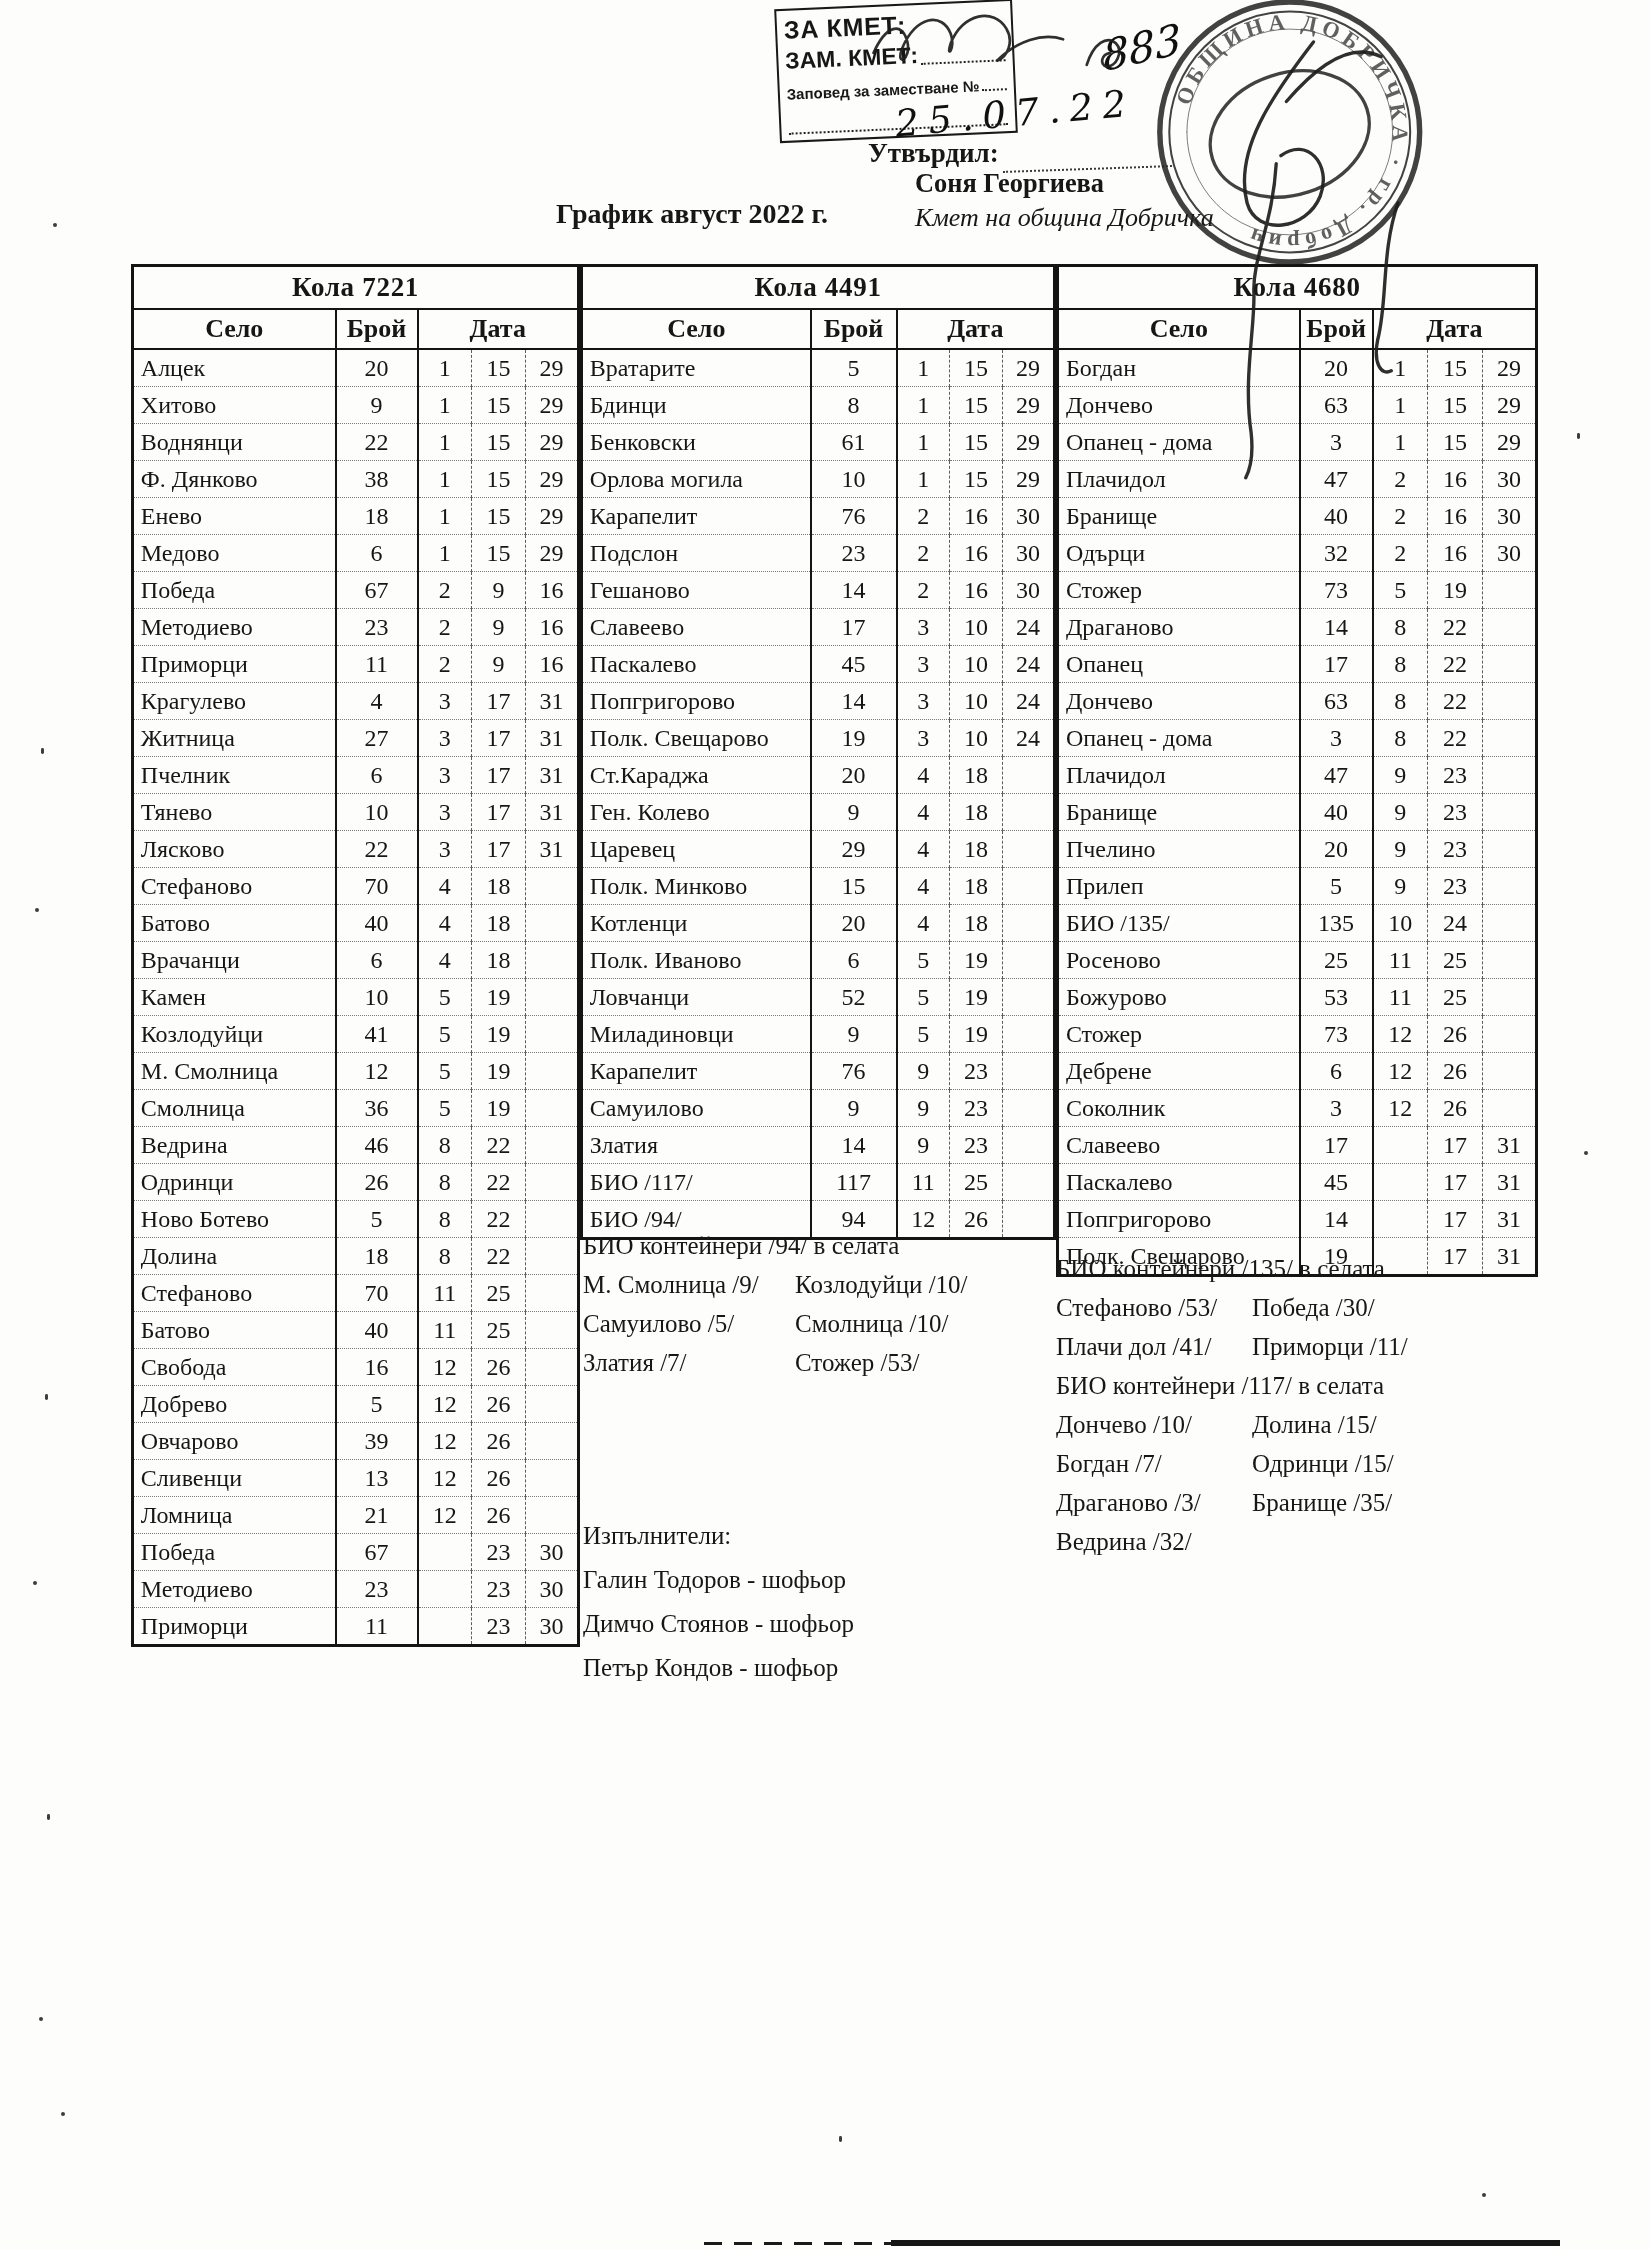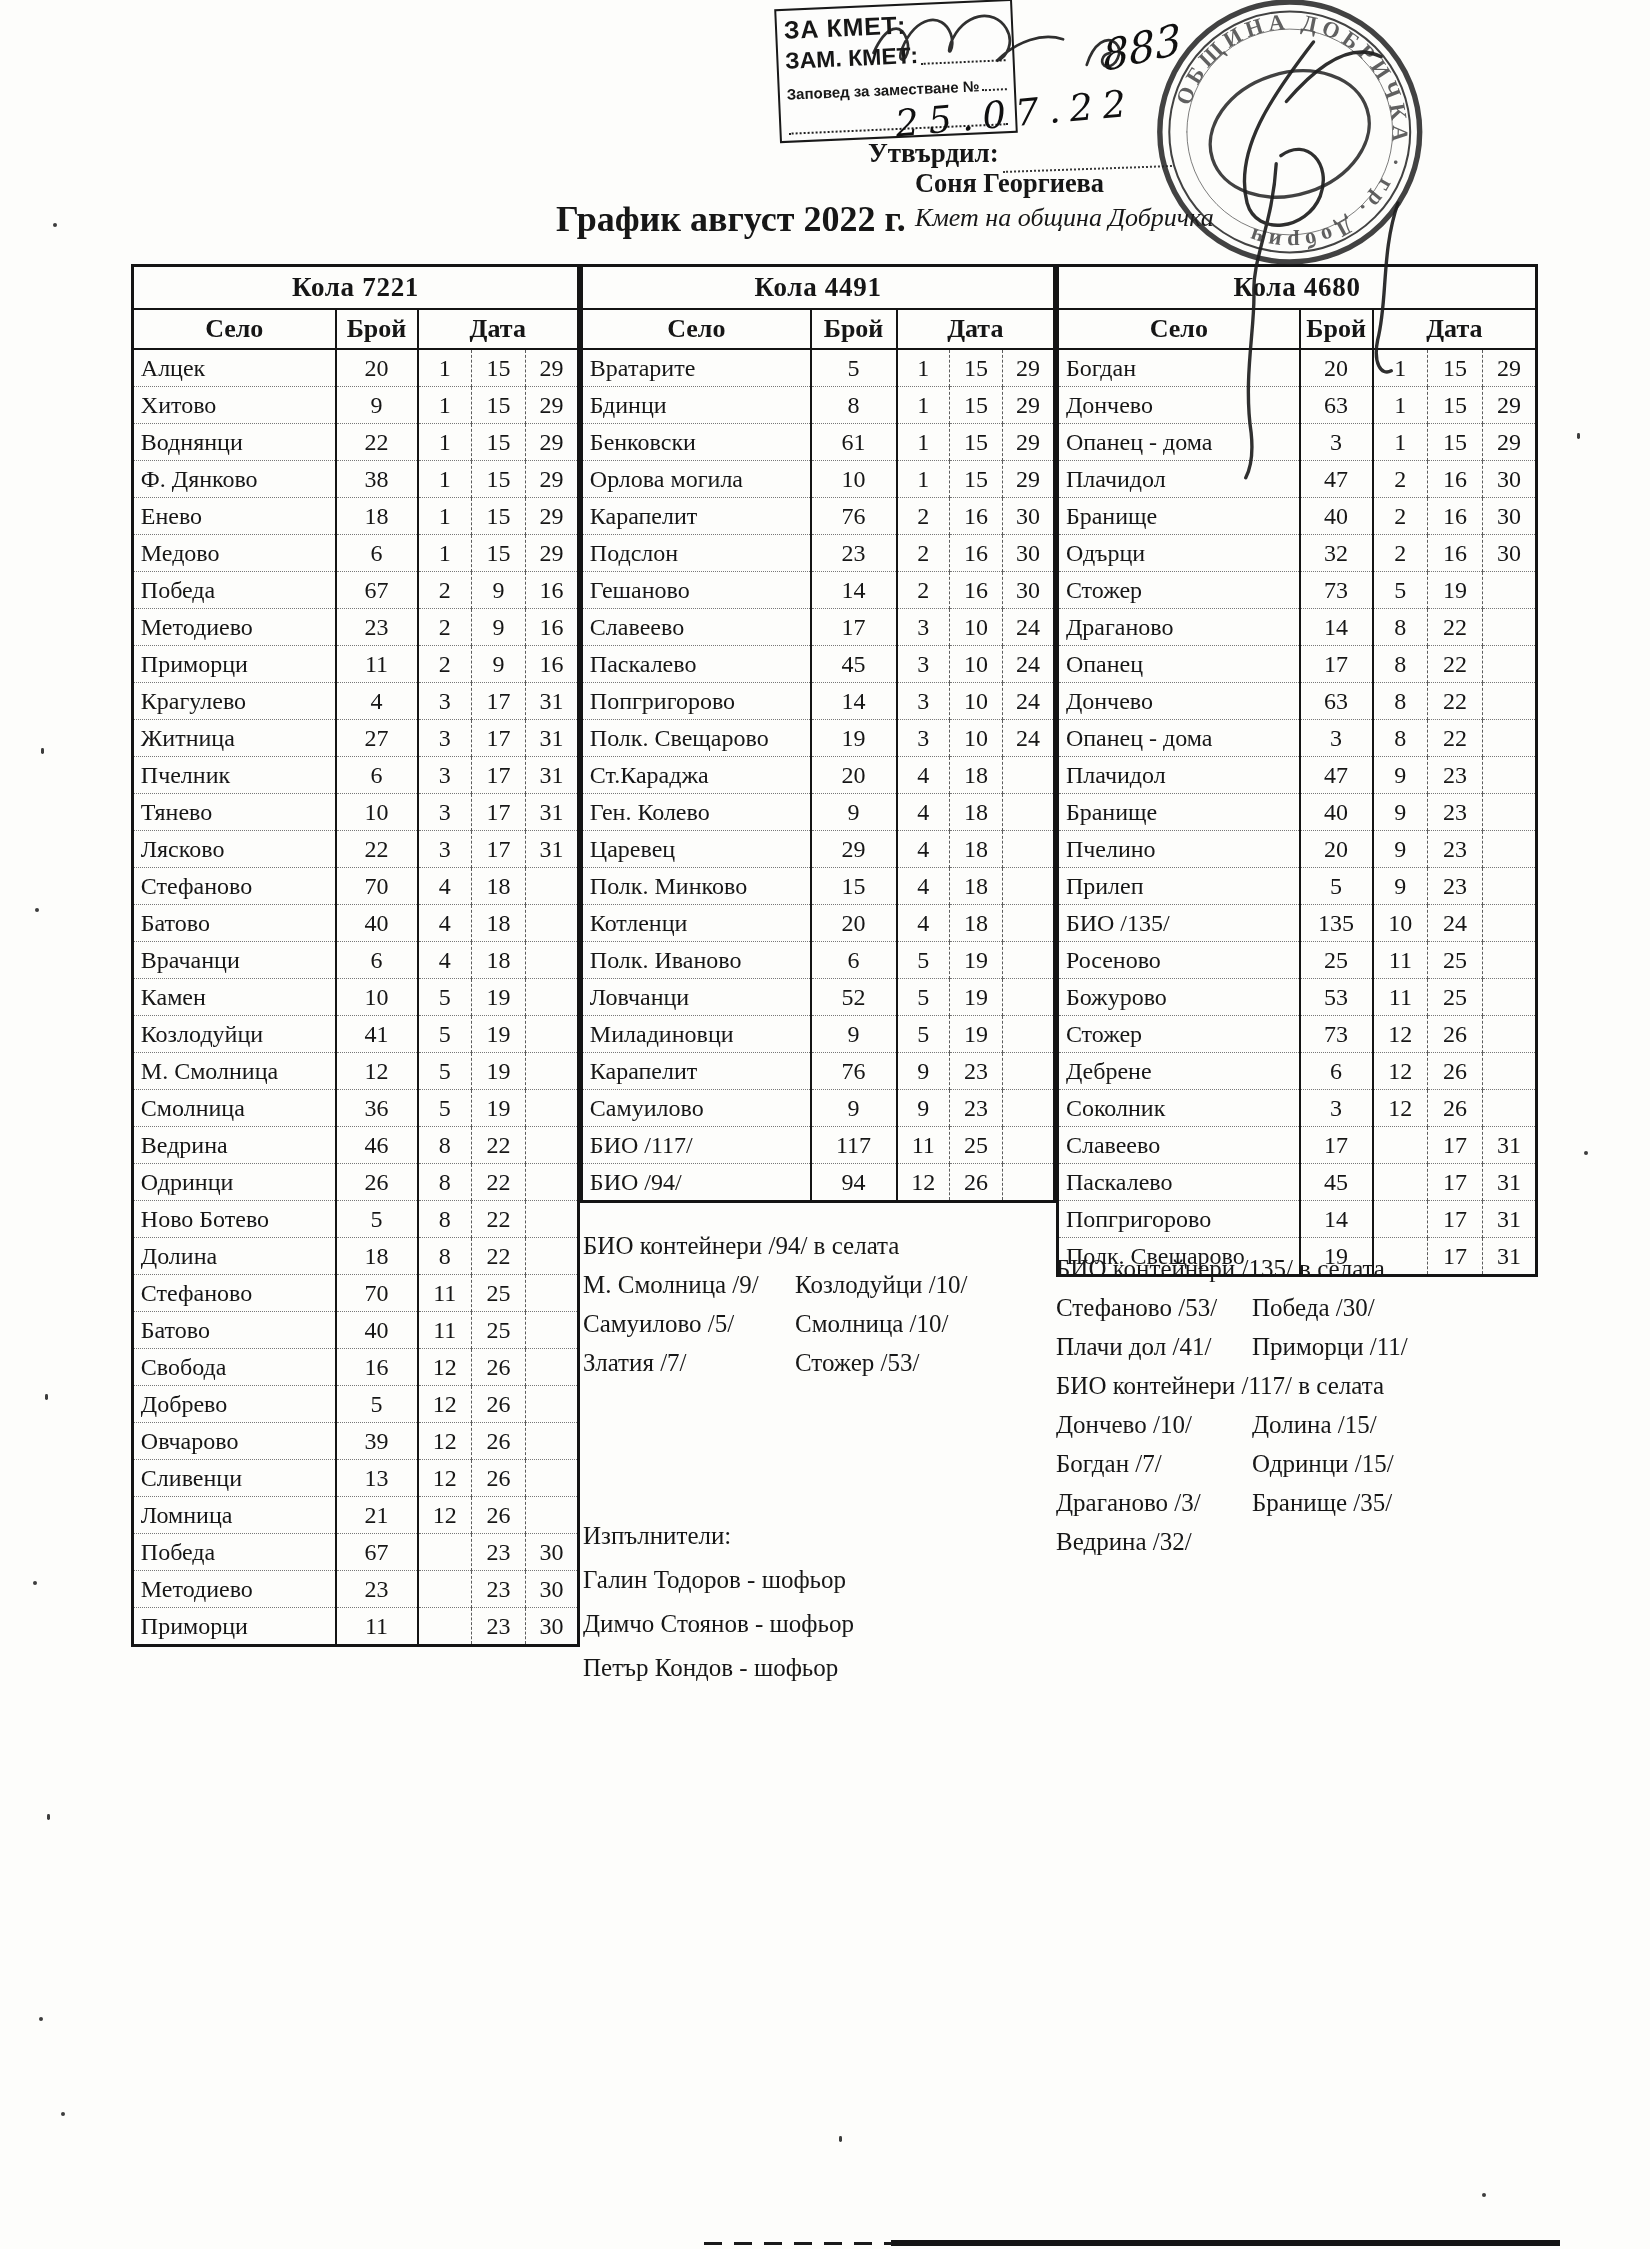--- a/index.html
+++ b/index.html
@@ -4,21 +4,21 @@
 <style>
   html,body{margin:0;padding:0;}
   body{
     width:1651px;height:2250px;position:relative;overflow:hidden;
     background:#fdfdfb;color:#171717;
     font-family:"Liberation Serif", serif;
   }
   .page{position:absolute;inset:0;}
 
   
-  .doc-title{position:absolute;left:556px;top:198px;font-size:36px;font-weight:700;white-space:nowrap;}
+  .doc-title{position:absolute;left:556px;top:198px;font-size:28px;font-weight:700;white-space:nowrap;}
   .approve-label{position:absolute;left:868px;top:138px;font-size:27px;font-weight:700;}
   .approve-dots{position:absolute;left:1003px;top:168px;width:169px;border-bottom:2px dotted #3a3a3a;transform:rotate(-2deg);}
   .approve-name{position:absolute;left:915px;top:168px;font-size:26.4px;font-weight:700;white-space:nowrap;}
   .approve-title{position:absolute;left:915px;top:203px;font-size:26px;font-style:italic;white-space:nowrap;}
 
   .stampbox{
     position:absolute;left:777px;top:4.1px;width:238px;height:134px;
     border:2.7px solid #191919;transform:rotate(-2.5deg);
     font-family:"Liberation Sans", sans-serif;
     padding:5.4px 6.8px;box-sizing:border-box;background:rgba(255,255,255,.25);
@@ -528,20 +528,27 @@
             <td class="c-d3"></td>
           </tr>
           <tr>
             <td class="c-village">Самуилово</td>
             <td class="c-count">9</td>
             <td class="c-d1">9</td>
             <td class="c-d2">23</td>
             <td class="c-d3"></td>
           </tr>
           <tr>
+            <td class="c-village">Златия</td>
+            <td class="c-count">14</td>
+            <td class="c-d1">9</td>
+            <td class="c-d2">23</td>
+            <td class="c-d3"></td>
+          </tr>
+          <tr>
             <td class="c-village">БИО /117/</td>
             <td class="c-count">117</td>
             <td class="c-d1">11</td>
             <td class="c-d2">25</td>
             <td class="c-d3"></td>
           </tr>
           <tr>
             <td class="c-village">БИО /94/</td>
             <td class="c-count">94</td>
             <td class="c-d1">12</td>

